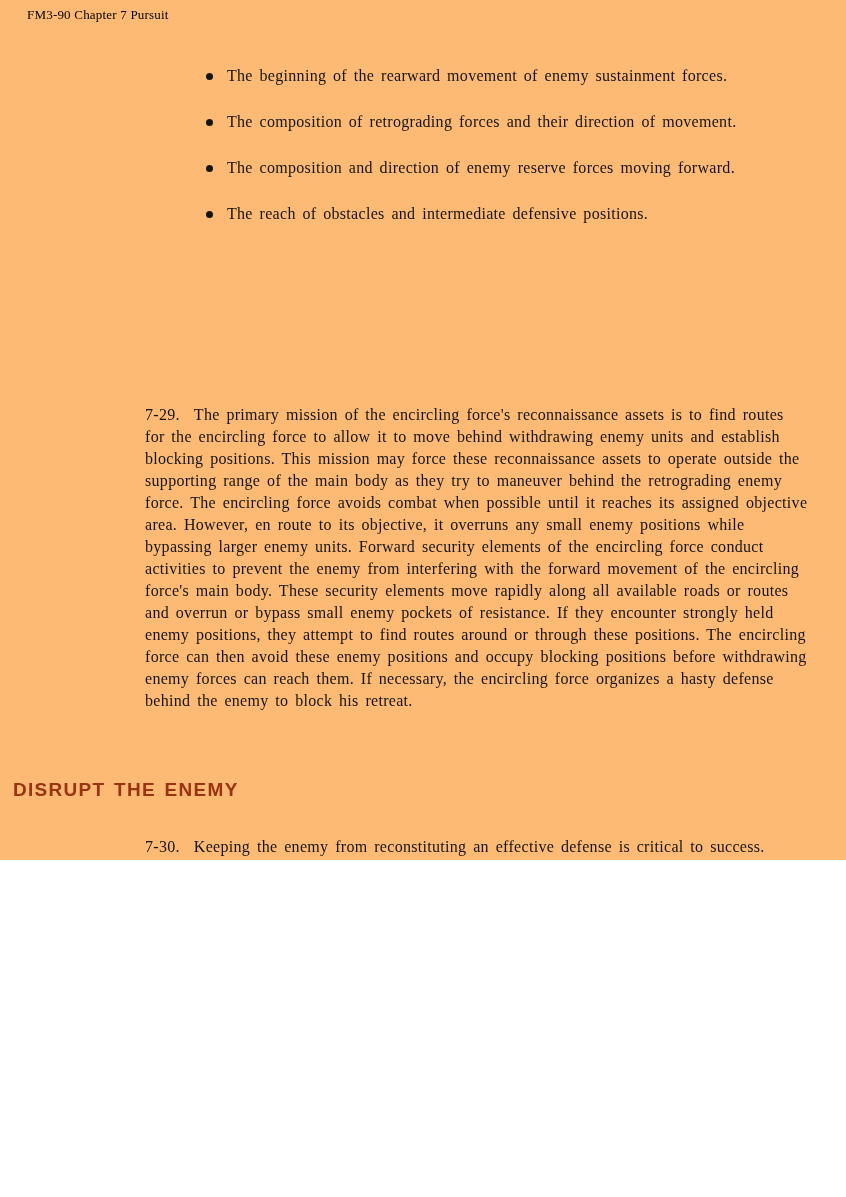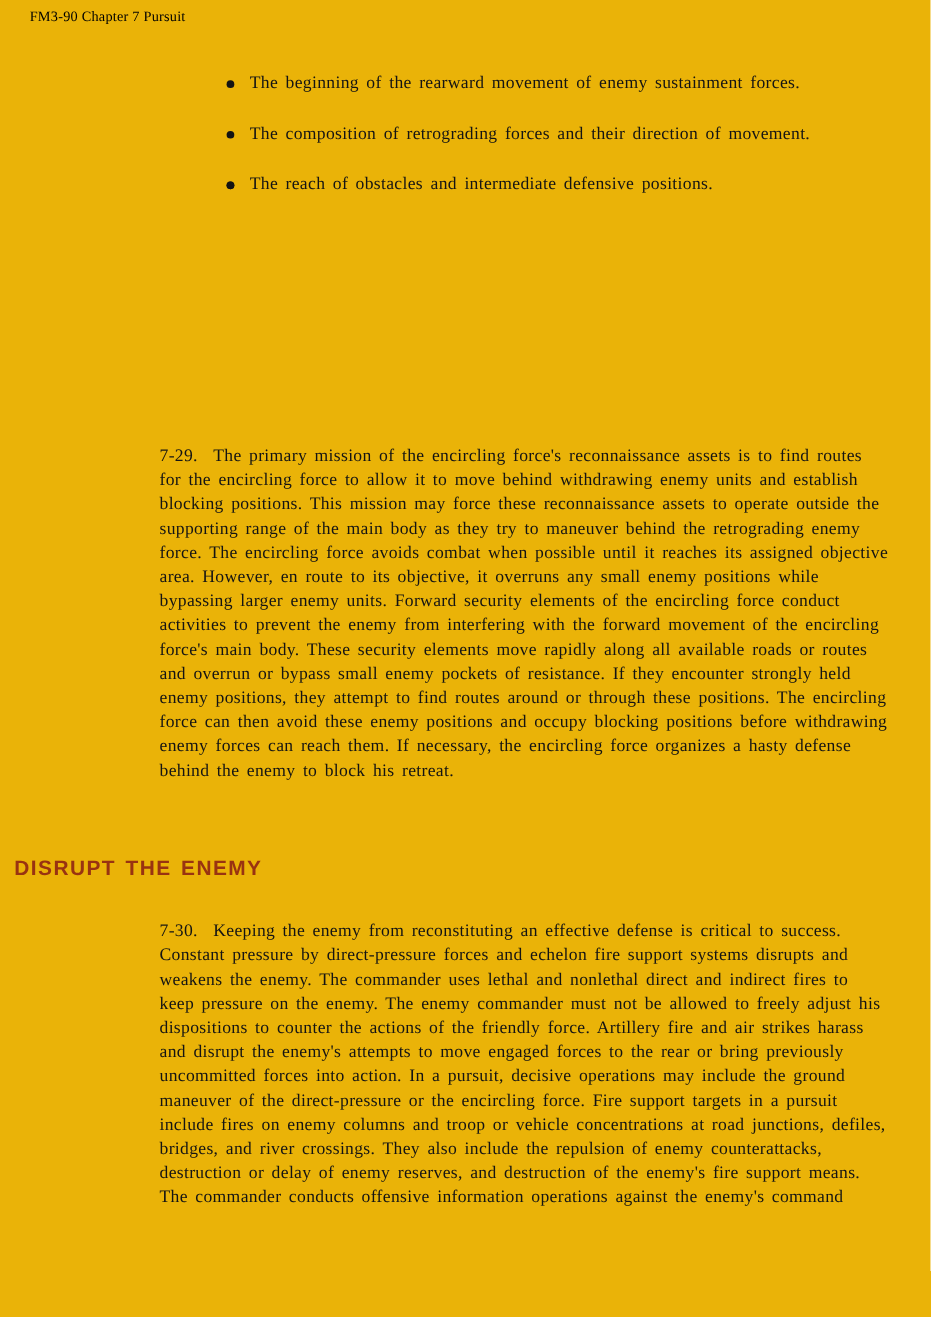--- a/index.html
+++ b/index.html
@@ -3,22 +3,22 @@
 <meta charset="utf-8">
 <style>
   html, body {
     margin: 0;
     padding: 0;
     background: #ffffff;
   }
   .page {
     position: relative;
     width: 846px;
-    height: 1197px;
-    background: #eab308;
+    height: 860px;
+    background: #fdba74;
     font-family: "Liberation Sans", sans-serif;
     color: #141414;
     overflow: hidden;
   }
   .doc-header {
     position: absolute;
     top: 7px;
     left: 27px;
     font-family: "Liberation Serif", serif;
     font-size: 13px;
@@ -90,20 +90,21 @@
     <li>
       <span class="bullet-dot"></span>
       <span>The beginning of the rearward movement of enemy sustainment forces.</span>
     </li>
     <li>
       <span class="bullet-dot"></span>
       <span>The composition of retrograding forces and their direction of movement.</span>
     </li>
     <li>
       <span class="bullet-dot"></span>
+      <span>The composition and direction of enemy reserve forces moving forward.</span>
     </li>
     <li>
       <span class="bullet-dot"></span>
       <span>The reach of obstacles and intermediate defensive positions.</span>
     </li>
   </ul>
 
 
   <p class="para para-7-29 body-text">
     <span class="para-number">7-29.</span><span>The primary mission of the encircling force's reconnaissance assets is to find routes for the encircling force to allow it to move behind withdrawing enemy units and establish blocking positions. This mission may force these reconnaissance assets to operate outside the supporting range of the main body as they try to maneuver behind the retrograding enemy force. The encircling force avoids combat when possible until it reaches its assigned objective area. However, en route to its objective, it overruns any small enemy positions while bypassing larger enemy units. Forward security elements of the encircling force conduct activities to prevent the enemy from interfering with the forward movement of the encircling force's main body. These security elements move rapidly along all available roads or routes and overrun or bypass small enemy pockets of resistance. If they encounter strongly held enemy positions, they attempt to find routes around or through these positions. The encircling force can then avoid these enemy positions and occupy blocking positions before withdrawing enemy forces can reach them. If necessary, the encircling force organizes a hasty defense behind the enemy to block his retreat.</span>

